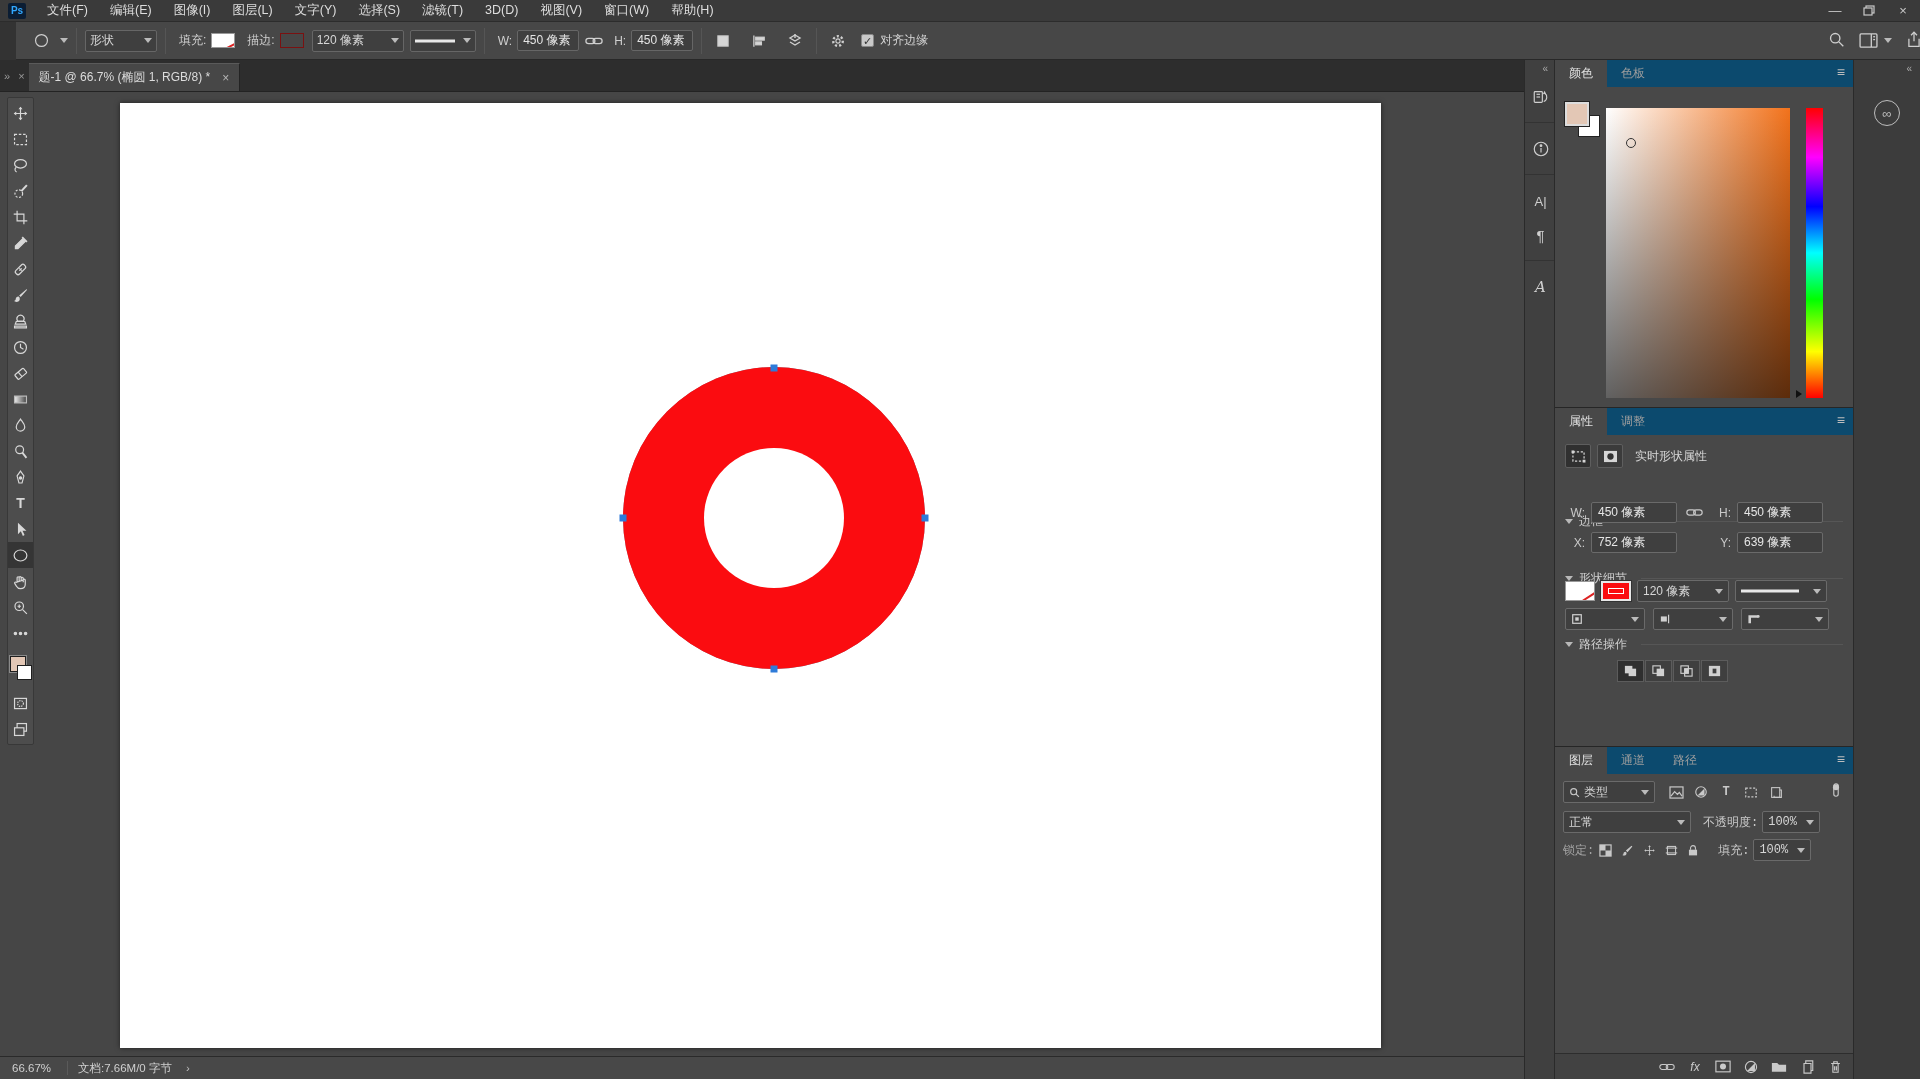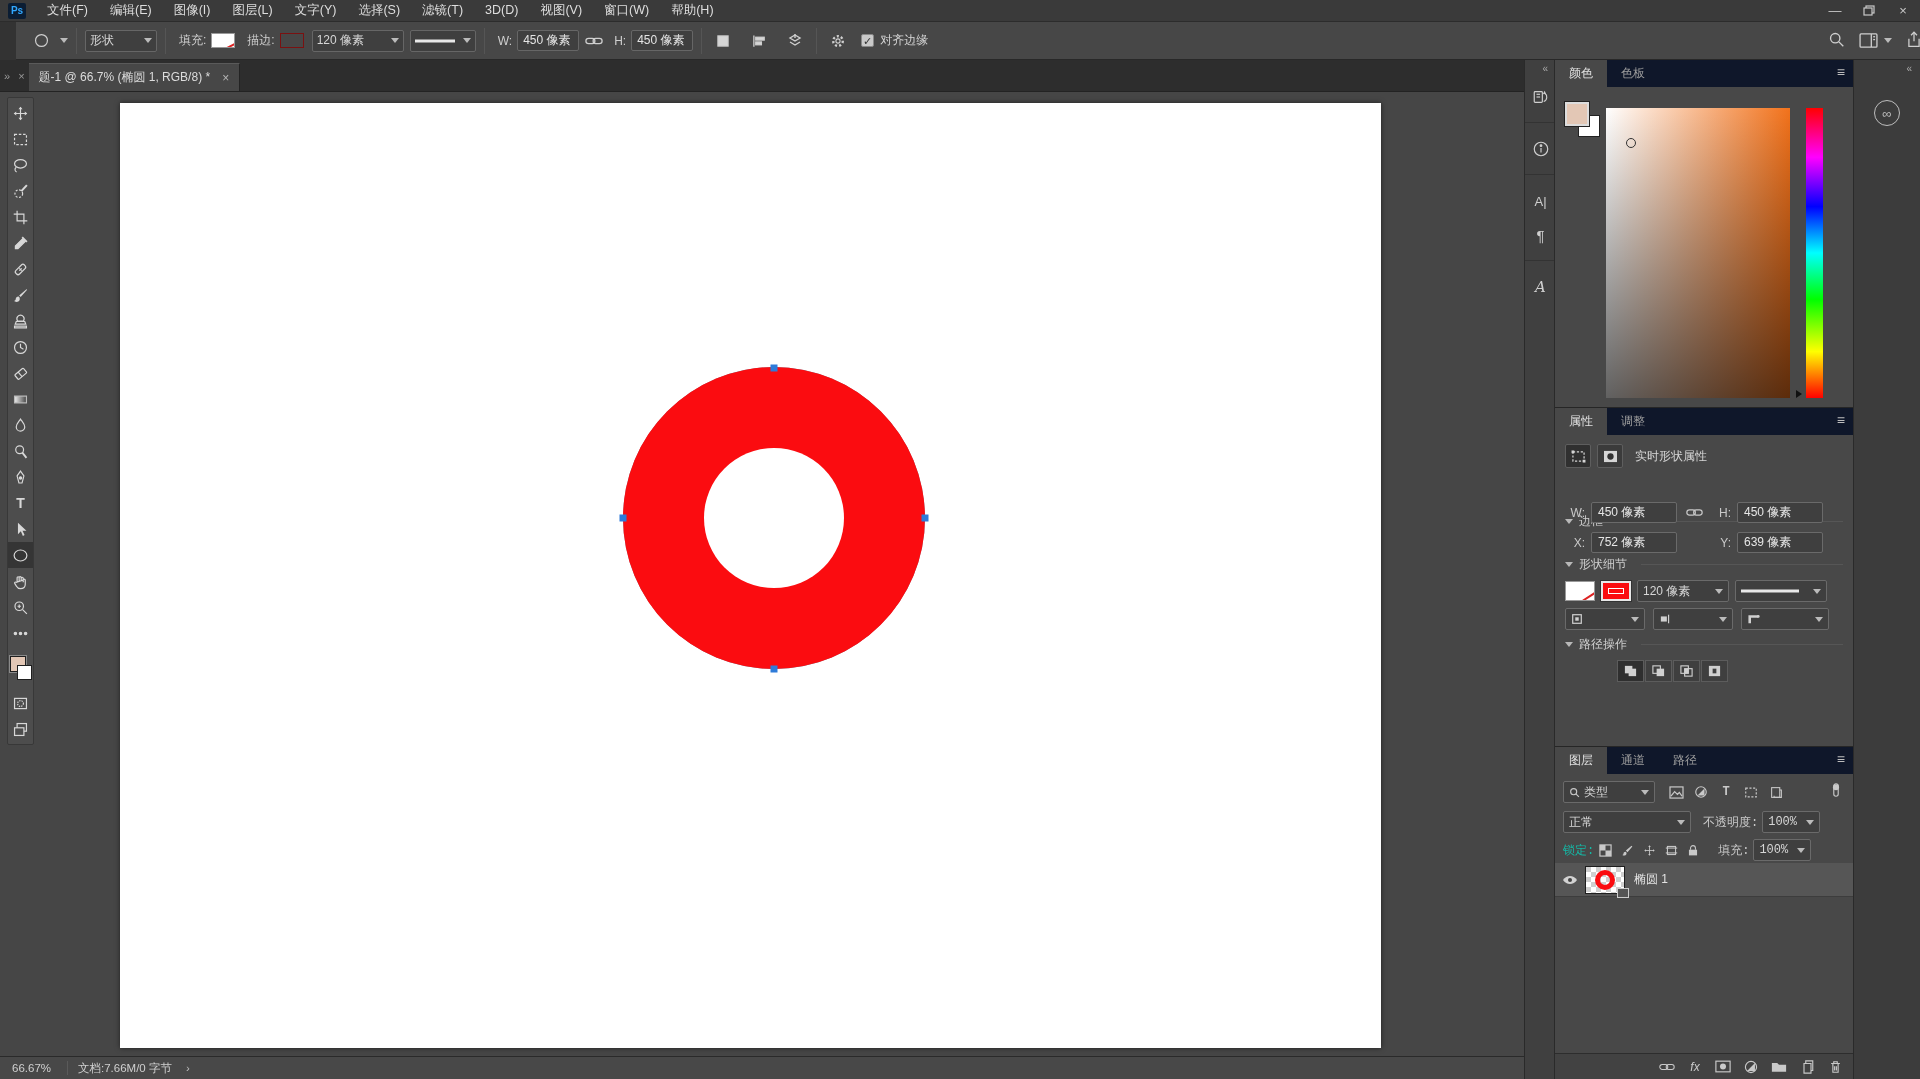--- a/index.html
+++ b/index.html
@@ -80,21 +80,21 @@
     border-left:1px solid #2a2a2a; border-right:1px solid #2a2a2a; }
   .dock-collapse { text-align:right; color:#aaa; font-size:10px; padding:3px 6px 6px 0; }
   .dock-btn { width:31px; height:34px; display:flex; align-items:center; justify-content:center;
     color:#cfcfcf; font-size:15px; }
   .dock-btn svg { stroke:#cfcfcf; fill:none; stroke-width:1.3; }
   .dock-group-sep { height:10px; border-top:1px solid #333; margin-top:8px; }
 
   
   #rightcol { position:absolute; left:1555px; top:60px; width:298px; height:1019px; background:#484848; }
   .panel { position:absolute; left:0; width:298px; background:#484848; border-bottom:1px solid #262626; }
-  .panel-tabs { height:27px; background:#0f172a; display:flex; align-items:stretch; }
+  .panel-tabs { height:27px; background:#0c4a6e; display:flex; align-items:stretch; }
   .ptab { padding:0 14px; display:flex; align-items:center; color:#9d9d9d; font-size:12px; }
   .ptab.active { background:#484848; color:#e0e0e0; }
   .panel-menu { margin-left:auto; color:#bdbdbd; padding:4px 8px 0 0; font-size:14px; }
 
   
   #colorpanel { top:0; height:348px; }
   #cp-swatches { position:absolute; left:10px; top:42px; width:40px; height:40px; }
   #cp-fg { position:absolute; left:0; top:0; width:24px; height:24px; border:2px solid #ddd; outline:1px solid #222; }
   #cp-bg { position:absolute; left:13px; top:13px; width:22px; height:22px; background:#fff; border:1px solid #222; }
   #cp-grad { position:absolute; left:51px; top:48px; width:184px; height:290px;
@@ -560,21 +560,21 @@
         <span class="pp-lab">X:</span>
         <div class="pp-field">
             <span>752 像素</span>
           </div>
         <div style="width:34px;"></div>
         <span class="pp-lab">Y:</span>
         <div class="pp-field">
             <span>639 像素</span>
           </div>
       </div>
-      <div class="pp-row sec-head" style="top:148px; padding-left:10px;">
+      <div class="pp-row sec-head" style="top:162px; padding-left:10px;">
         <span class="sec-arrow"></span>
         <span>形状细节</span>
         <span class="sec-rule"></span>
       </div>
       <div class="pp-row" style="top:172px; padding-left:10px; gap:6px;">
         <div style="width:30px;height:20px;background:#fff;border:1px solid #999;position:relative;overflow:hidden;">
           <div style="position:absolute;left:-5px;top:17px;width:46px;height:2.4px;background:#d22;transform:rotate(-33deg);"></div>
         </div>
         <div style="width:30px;height:20px;border:2px solid #e8e8e8;outline:1px solid #333;background:#fb0c10;display:flex;align-items:center;justify-content:center;">
           <div style="width:16px;height:6px;border:1.6px solid #fff;background:#fb0c10;"></div>
@@ -706,21 +706,21 @@
           <span class="chev" style="margin-left:auto;"></span>
         </div>
         <span style="margin-left:12px;color:#c9c9c9;">不透明度:</span>
         <div class="pp-dd" style="width:58px;margin-left:4px;">
           <span>100%</span>
           <span class="chev" style="margin-left:auto;"></span>
         </div>
       </div>
 
       <div class="lp-row" style="top:92px; padding-left:8px;">
-        <span style="color:#14b8a6;">锁定:</span>
+        <span style="color:#a3a3a3;">锁定:</span>
         <div class="lp-icon">
             <svg width="13" height="13" viewBox="0 0 14 14">
               <rect x="1" y="1" width="12" height="12"></rect>
               <path d="M1 1h6v6H1zM7 7h6v6H7z" fill="#c9c9c9" stroke="none"></path>
             </svg>
           </div>
         <div class="lp-icon">
             <svg width="13" height="13" viewBox="0 0 16 16">
               <path d="M13 2l1 1-6 7-2-2zM5.5 9.5c-1.4 0-2.3 1-2.4 2.2 0 .9-.6 1.5-1.4 1.7 1 1.3 4.2 1.3 5-1 .4-1.1-.3-2.8-1.2-2.9z" fill="#c9c9c9" stroke="none"></path>
             </svg>
@@ -744,33 +744,20 @@
               <path d="M4 7V5a3 3 0 0 1 6 0v2"></path>
             </svg>
           </div>
         <span style="margin-left:14px;color:#c9c9c9;">填充:</span>
         <div class="pp-dd" style="width:58px;margin-left:4px;">
           <span>100%</span>
           <span class="chev" style="margin-left:auto;"></span>
         </div>
       </div>
 
-      <div class="layer-row selected" style="top:116px;">
-        <div class="eye">
-          <svg width="16" height="10" viewBox="0 0 16 10">
-              <path d="M1 5c3.5-5.3 10.5-5.3 14 0-3.5 5.3-10.5 5.3-14 0z"></path>
-              <circle cx="8" cy="5" r="2" fill="#434343"></circle>
-            </svg>
-        </div>
-        <div class="thumb checker">
-          <div class="mini-ring" style="border:5px solid #fb0c10;"></div>
-          <div class="shape-badge"></div>
-        </div>
-        <span class="layer-name">椭圆 1</span>
-      </div>
 
 
       <div id="layers-bottom">
         <div class="lb-btn">
           <svg width="16" height="10" viewBox="0 0 20 12">
               <rect x="1" y="3" width="10" height="6" rx="3"></rect>
               <rect x="9" y="3" width="10" height="6" rx="3"></rect>
             </svg>
         </div>
         <div class="lb-btn">

